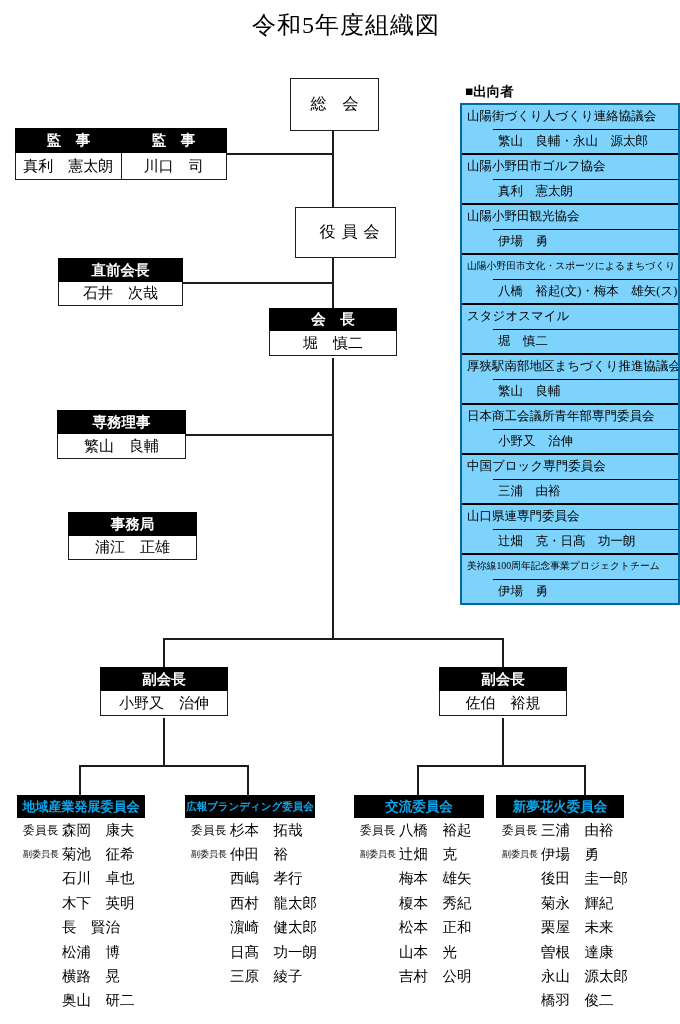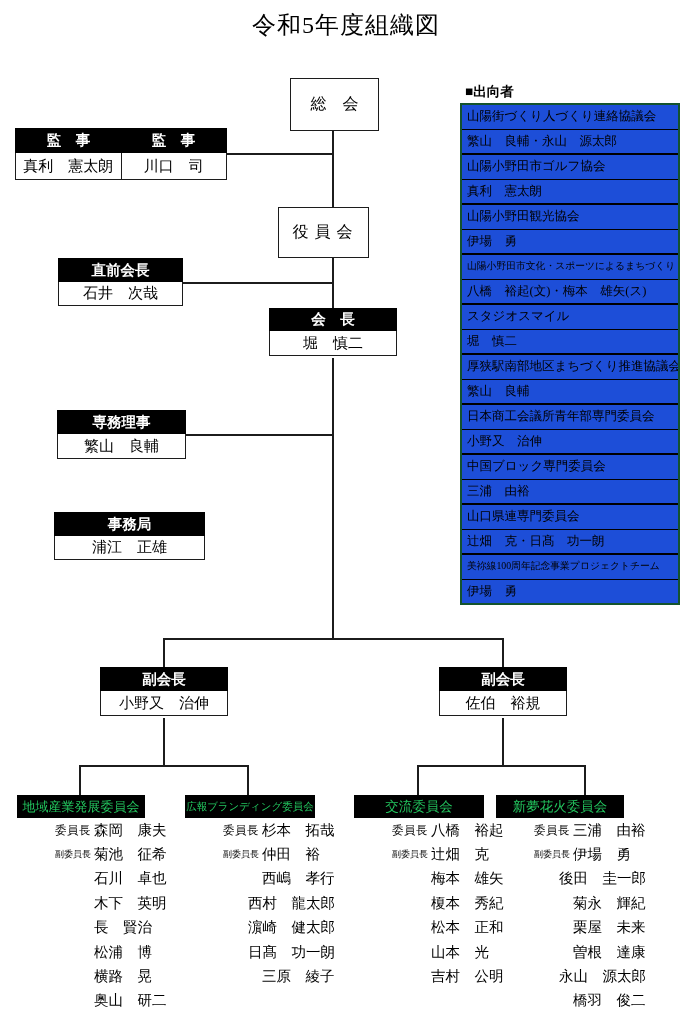--- a/index.html
+++ b/index.html
@@ -23,32 +23,32 @@
         display:flex;align-items:center;justify-content:center;font-size:15px;white-space:nowrap;}
 
   
   .aud-head{display:flex;}
   .aud-head span{flex:1;text-align:center;}
   .aud-body span{flex:1;text-align:center;}
   .aud-body .cell2{border-left:1.5px solid #1c1c1c;align-self:stretch;display:flex;align-items:center;justify-content:center;}
 
   
   .sec-heading{position:absolute;left:457px;top:83px;font-size:13.5px;font-weight:bold;margin-left:8px;}
-  .sec-table{position:absolute;left:460px;top:103px;width:216px;border:2px solid #14532d;background:#1d4ed8;}
+  .sec-table{position:absolute;left:460px;top:103px;width:216px;border:2px solid #0369a1;background:#7dd3fc;}
   .sec-group{border-bottom:2px solid #000;}
   .sec-group:last-child{border-bottom:none;}
   .sec-row{height:23.5px;display:flex;align-items:center;padding-left:5px;font-size:12.5px;white-space:nowrap;overflow:hidden;}
-  .sec-row.member{border-top:1px solid #000;}
+  .sec-row.member{border-top:1px solid #000;margin-left:31px;}
   .sec-row.small{font-size:9.8px;}
 
   
   .committee{position:absolute;width:150px;}
-  .c-head{background:#000;color:#22c55e;font-weight:normal;border:1.5px solid #000;height:21px;
+  .c-head{background:#000;color:#0ea5e9;font-weight:bold;border:1.5px solid #000;height:21px;
           display:flex;align-items:center;justify-content:center;font-size:13px;white-space:nowrap;}
-  .c-row{height:24.4px;display:flex;align-items:center;white-space:nowrap;margin-left:32px;}
+  .c-row{height:24.4px;display:flex;align-items:center;white-space:nowrap;}
   .c-label{width:45px;display:flex;justify-content:flex-end;padding-right:3px;box-sizing:border-box;
            font-size:11.5px;letter-spacing:0.5px;}
   .c-label.vice{font-size:9px;letter-spacing:0;}
   .c-name{font-size:14.5px;}
 </style>
 </head>
 <body>
 
 <div class="canvas">
 
@@ -80,40 +80,40 @@
     <div class="thead aud-head" style="height:23px">
       <span>監　事</span>
       <span>監　事</span>
     </div>
     <div class="tbody aud-body" style="height:26px">
       <span>真利　憲太朗</span>
       <span class="cell2">川口　司</span>
     </div>
   </div>
 
-  <div class="node" style="left:278px;top:207px;width:85px;height:49px;letter-spacing:6px;padding-left:4px">
+  <div class="node" style="left:295px;top:207px;width:85px;height:49px;letter-spacing:6px;padding-left:14px">
     <span>役員会</span>
   </div>
 
   <div class="tnode" style="left:58px;top:258px;width:125px">
     <div class="thead" style="height:22px">直前会長</div>
     <div class="tbody" style="height:23px">石井　次哉</div>
   </div>
 
   <div class="tnode" style="left:269px;top:308px;width:128px">
     <div class="thead" style="height:21px">会　長</div>
     <div class="tbody" style="height:24px">堀　慎二</div>
   </div>
 
   <div class="tnode" style="left:57px;top:410px;width:129px">
     <div class="thead" style="height:22px">専務理事</div>
     <div class="tbody" style="height:24px">繁山　良輔</div>
   </div>
 
-  <div class="tnode" style="left:54px;top:512px;width:151px">
+  <div class="tnode" style="left:68px;top:512px;width:129px">
     <div class="thead" style="height:22px">事務局</div>
     <div class="tbody" style="height:23px">浦江　正雄</div>
   </div>
 
   <div class="tnode" style="left:100px;top:667px;width:128px">
     <div class="thead" style="height:22px">副会長</div>
     <div class="tbody" style="height:24px">小野又　治伸</div>
   </div>
   <div class="tnode" style="left:439px;top:667px;width:128px">
     <div class="thead" style="height:22px">副会長</div>

